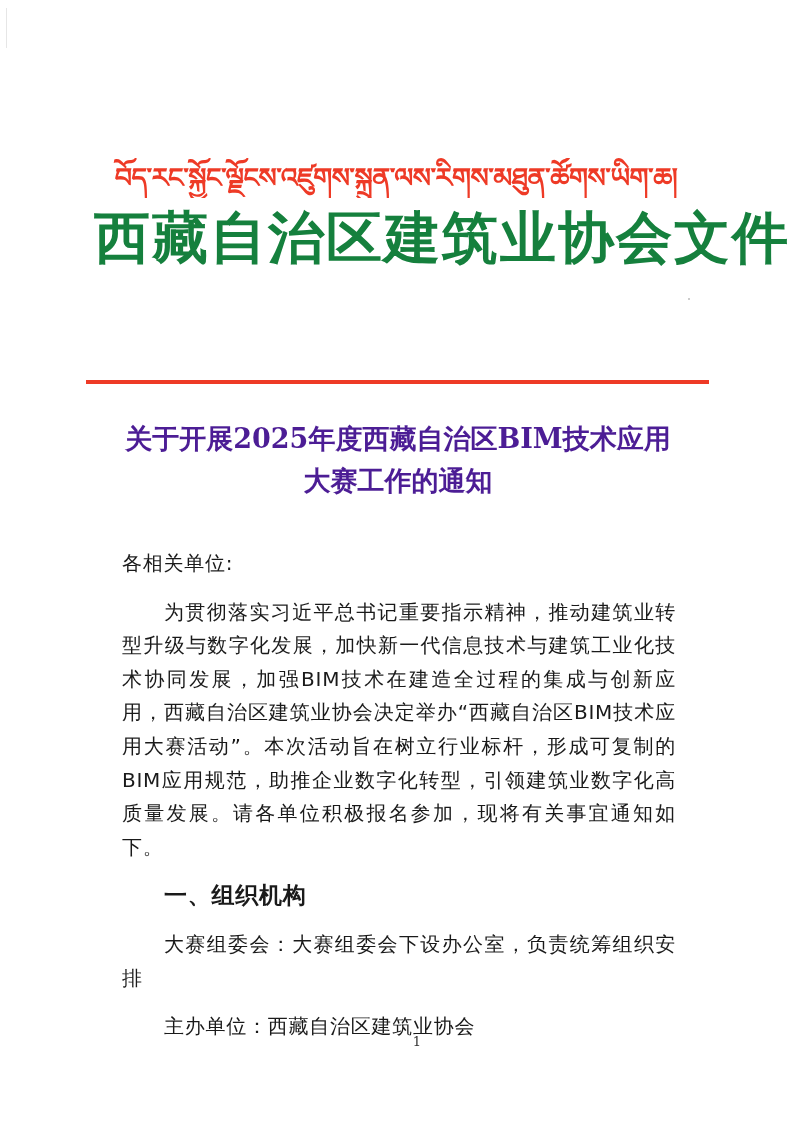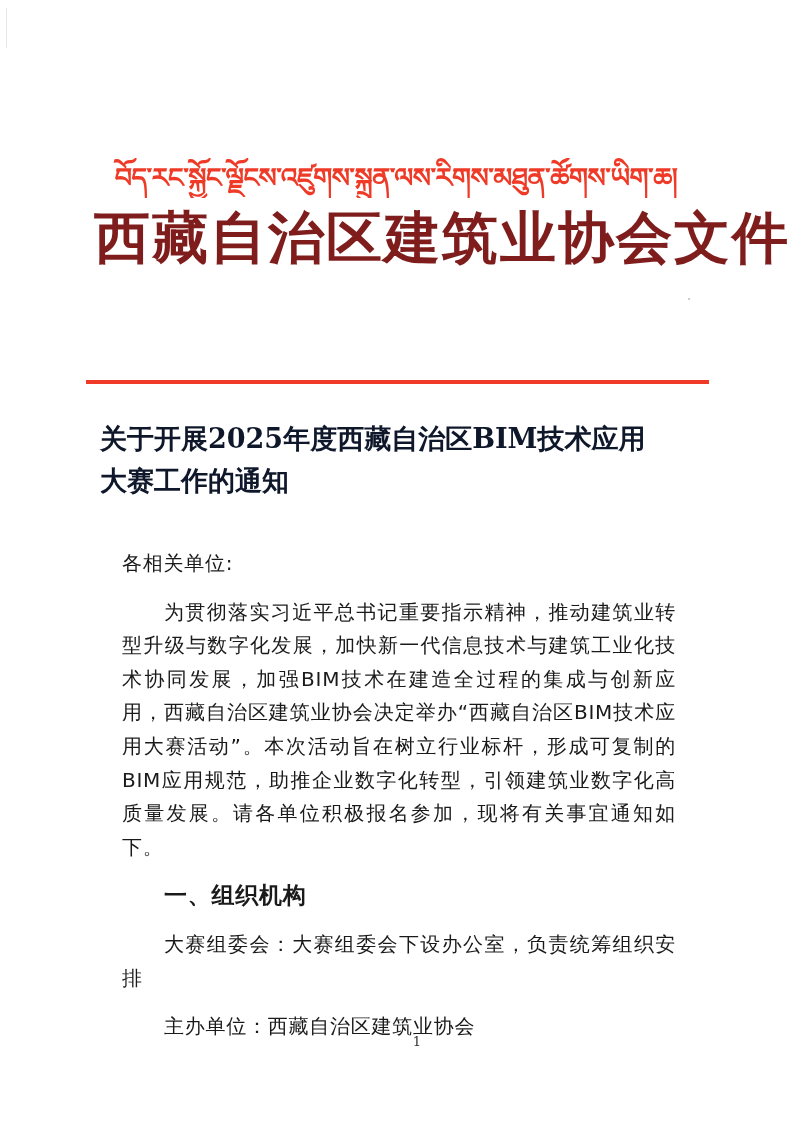--- a/index.html
+++ b/index.html
@@ -39,21 +39,21 @@
       letter-spacing: -0.5px;
       text-align: center;
       margin-top: 12px;
     }
     .org-header {
       position: absolute;
       left: 94px;
       top: 204px;
       width: 600px;
       height: 66px;
-      color: #7f1d1d;
+      color: #15803d;
       font-family: "DejaVu Serif", "Liberation Serif", serif;
       font-size: 56px;
       font-weight: bold;
       line-height: 66px;
       letter-spacing: 2px;
       text-align: right;
       white-space: nowrap;
     }
     .red-rule {
       position: absolute;
@@ -65,21 +65,22 @@
     }
     .notice-title {
       position: absolute;
       left: 100px;
       top: 418px;
       width: 596px;
       font-family: "DejaVu Serif", "Liberation Serif", serif;
       font-weight: bold;
       font-size: 27px;
       line-height: 42px;
-      color: #0f172a;
+      text-align: center;
+      color: #4c1d95;
     }
     .notice-title span {
       display: block;
       white-space: nowrap;
     }
     .body-text {
       position: absolute;
       left: 107px;
       top: 532px;
       width: 584px;

